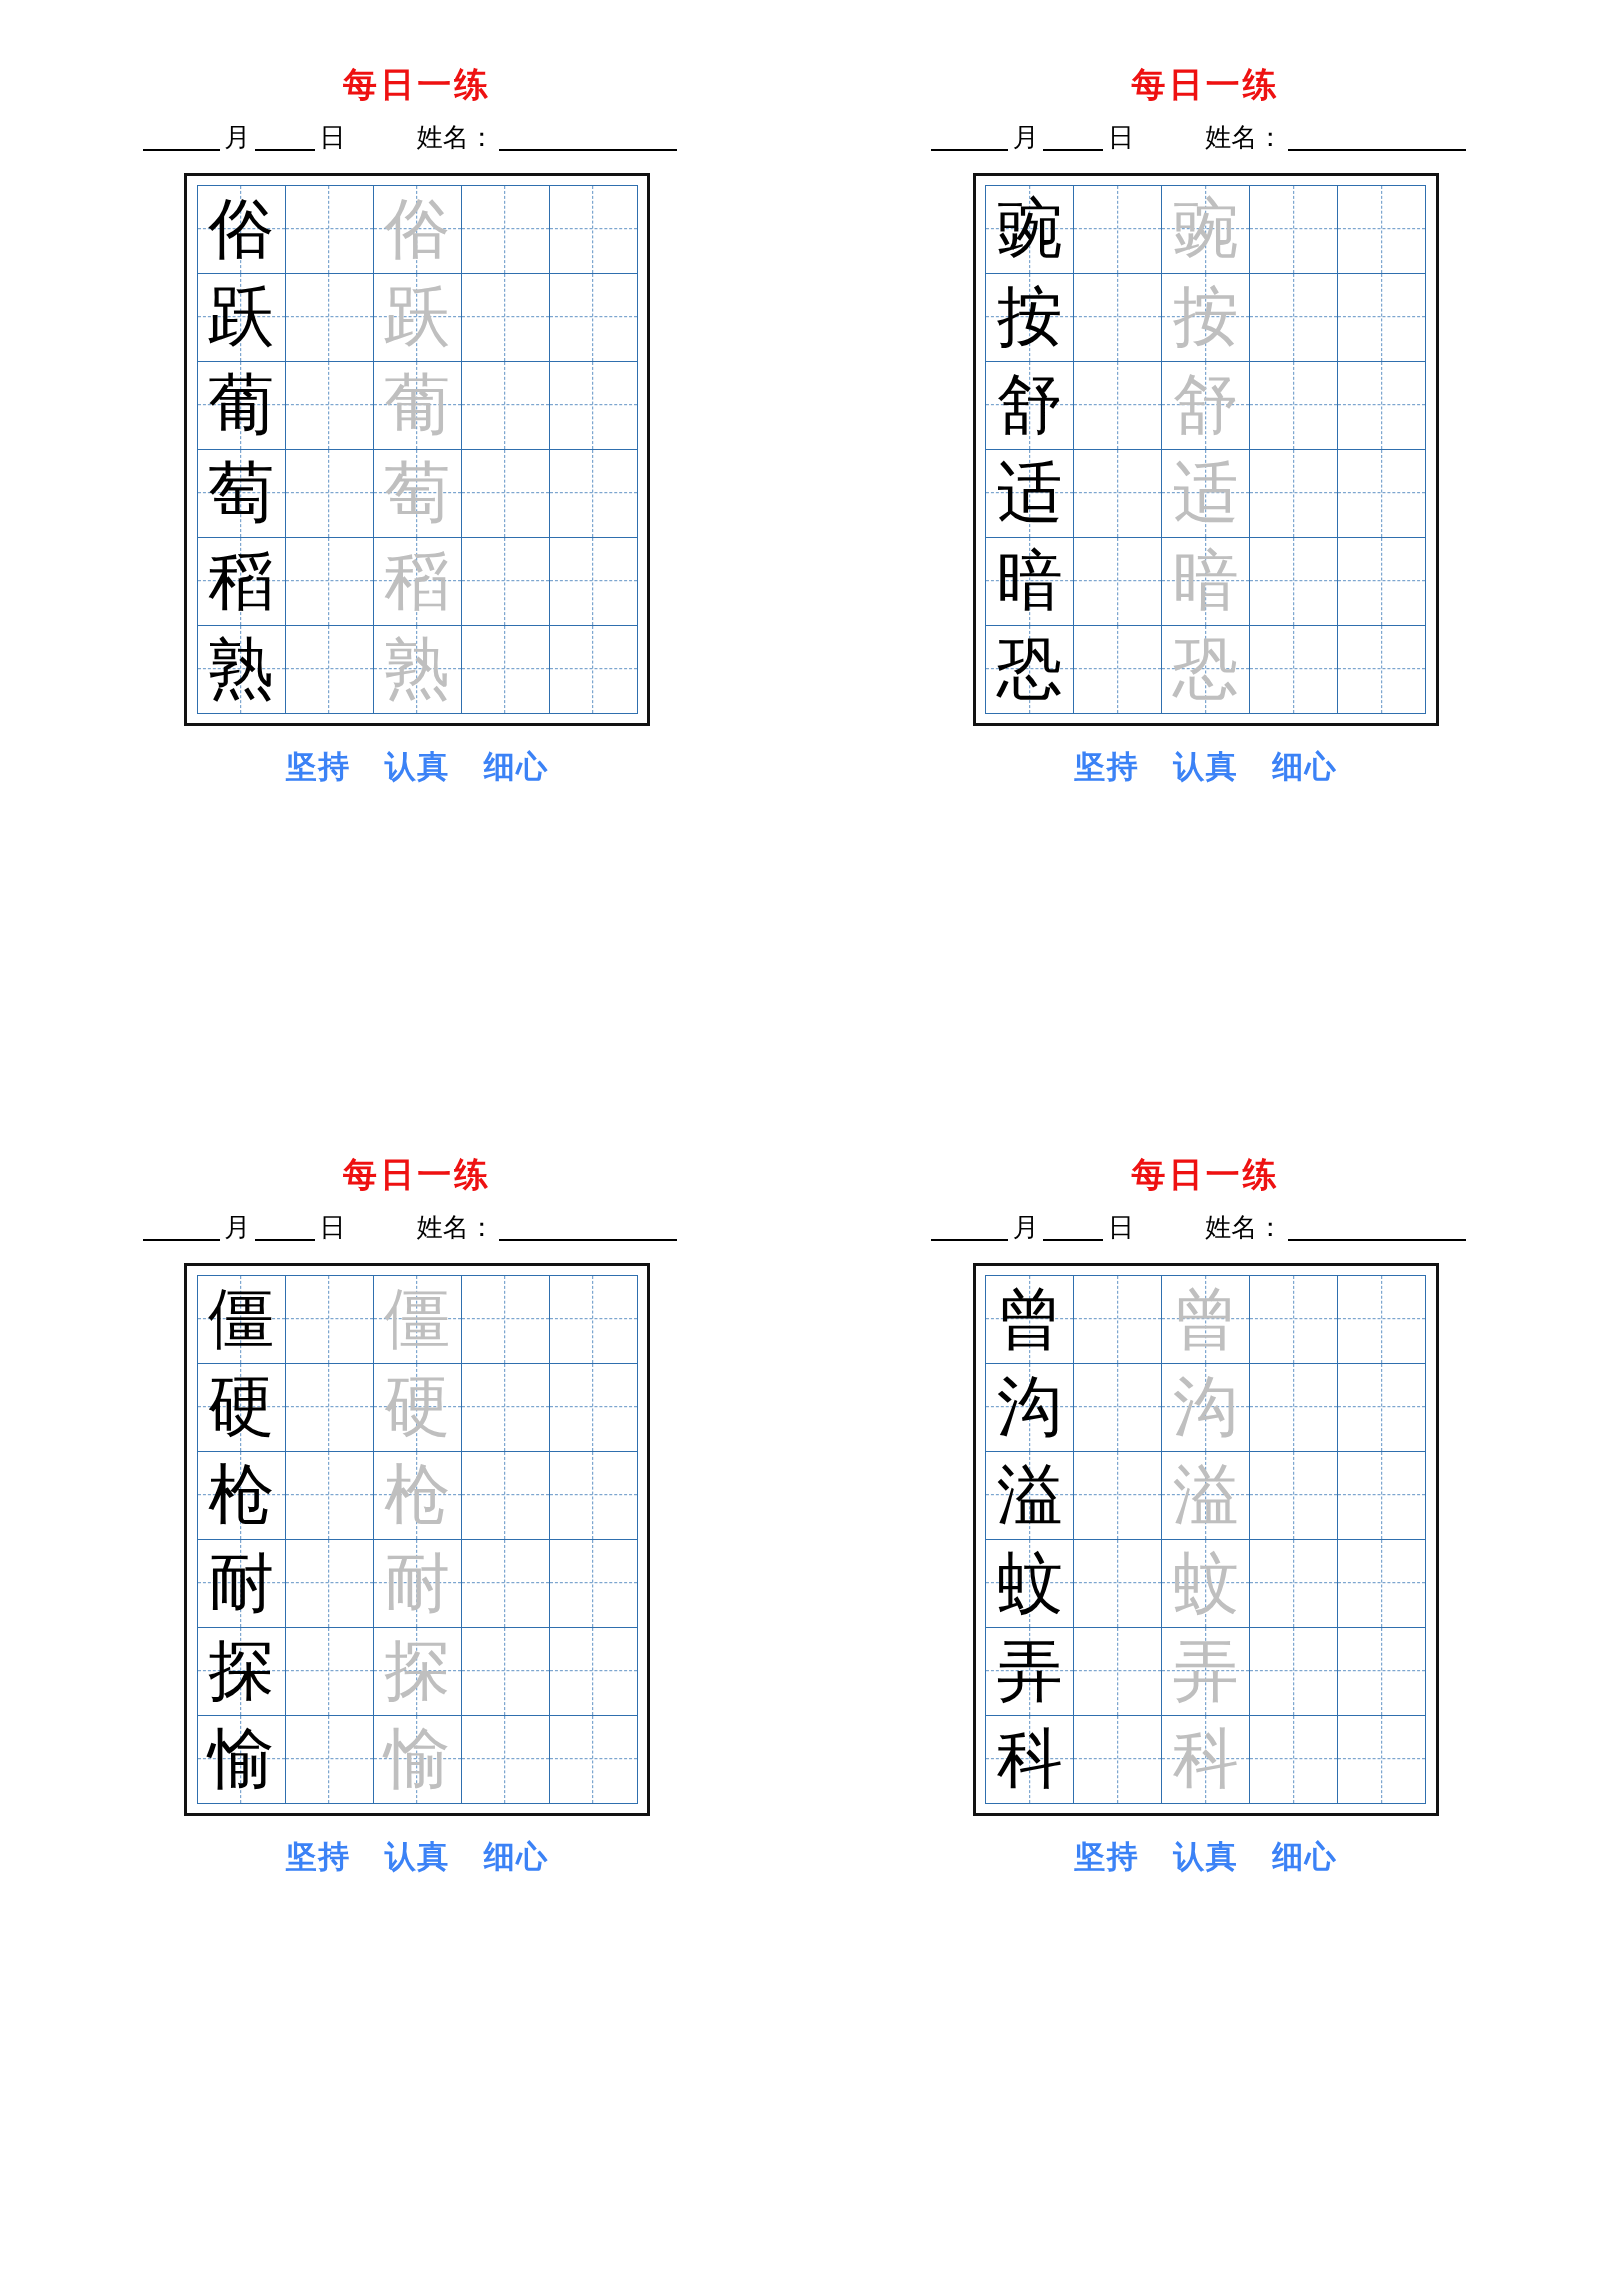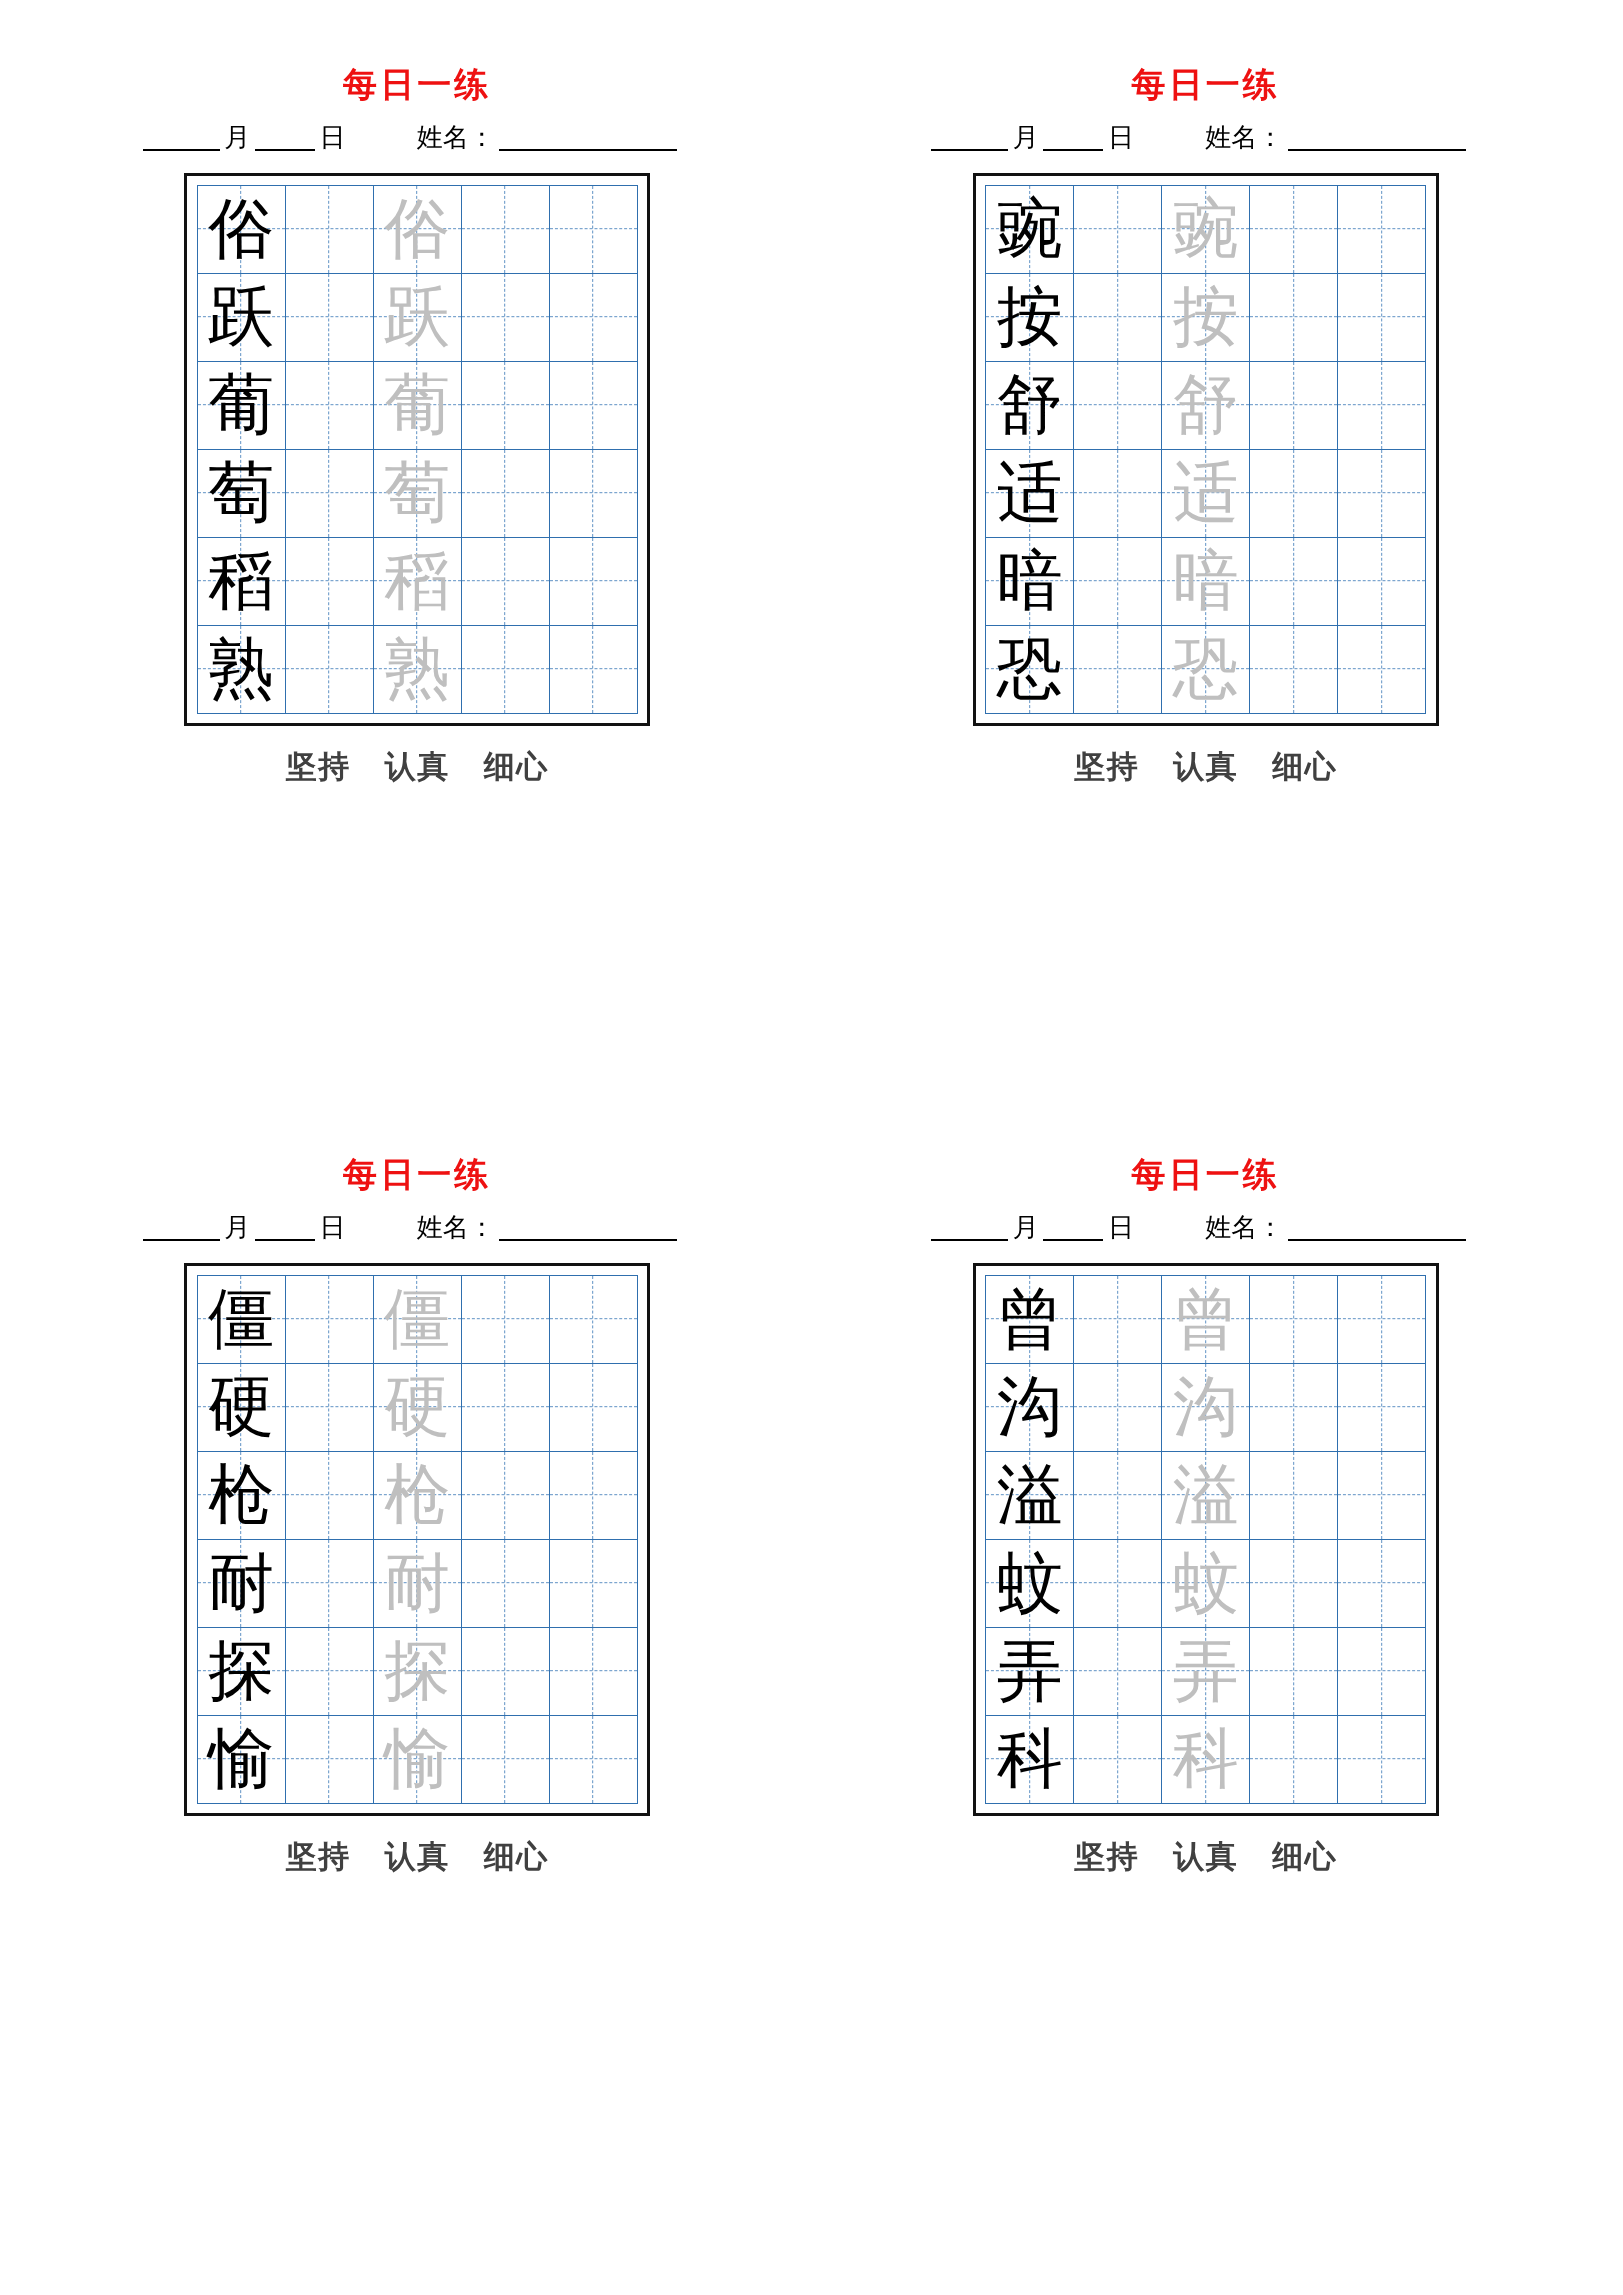--- a/index.html
+++ b/index.html
@@ -111,21 +111,21 @@
     line-height: 1;
     z-index: 2;
   }
   .glyph.solid { color: #000000; }
   .glyph.trace { color: #bfbfbf; }
   .footer {
     margin-top: 20px;
     font-size: 31px;
     font-weight: bold;
     letter-spacing: 1.5px;
-    color: #404040;
+    color: #3b82f6;
     font-family: "Liberation Serif", serif;
     display: flex;
     gap: 34px;
   }
 </style>
 </head>
 <body>
 
 <div class="page">
 

